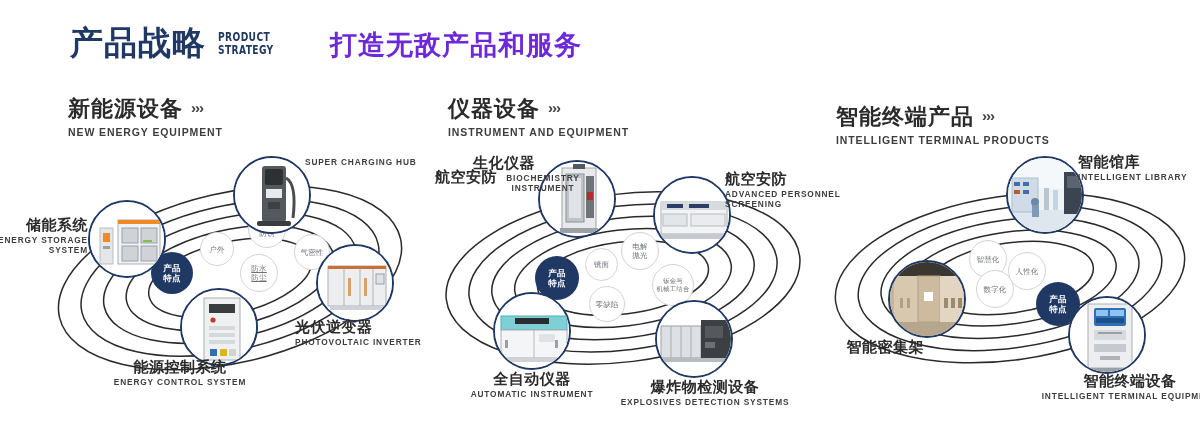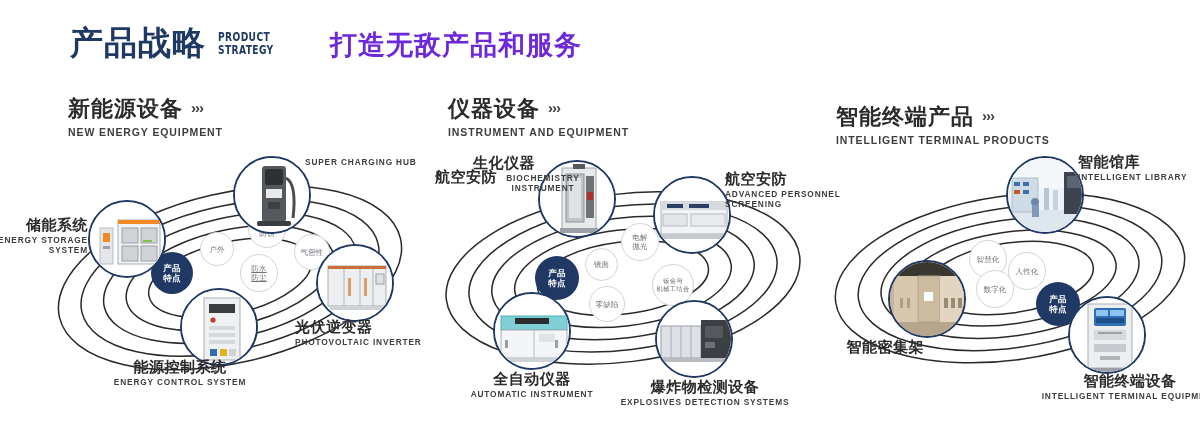--- a/index.html
+++ b/index.html
@@ -266,21 +266,21 @@
       <div>
         <div>产品</div>
         <div>特点</div>
       </div>
     </div>
     <div class="feat" style="left:160px;top:88px;width:33px;height:33px;">
       <div>
           <div>镜面</div>
         </div>
     </div>
-    <div class="feat" style="left:196px;top:63px;width:38px;height:38px;align-items:center;">
+    <div class="feat" style="left:196px;top:72px;width:38px;height:38px;align-items:center;">
       <div>
         <div>电解</div>
         <div>抛光</div>
       </div>
     </div>
     <div class="feat" style="left:164px;top:126px;width:36px;height:36px;">
       <div>
           <div>零缺陷</div>
         </div>
     </div>

